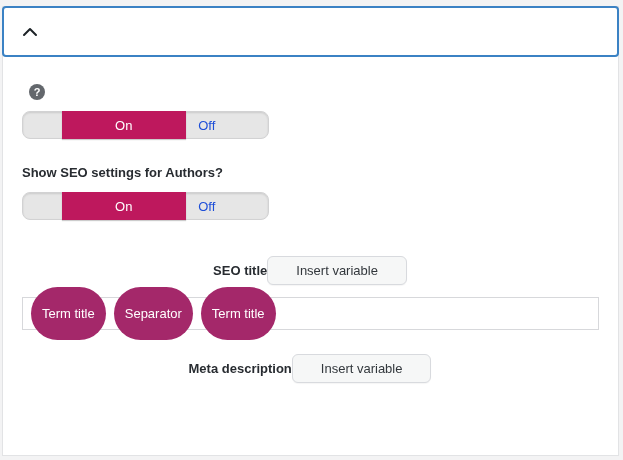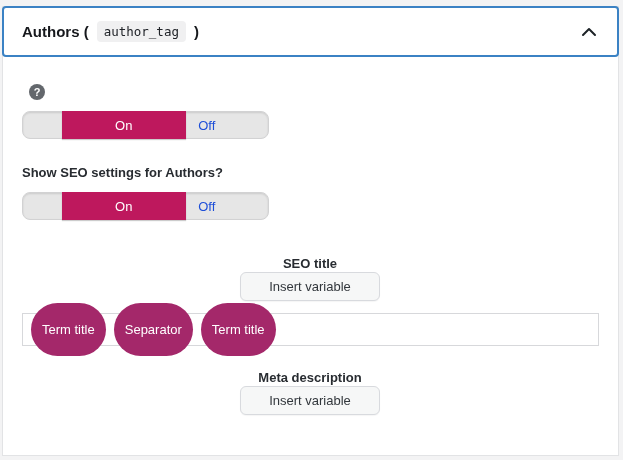--- a/index.html
+++ b/index.html
@@ -74,21 +74,21 @@
   }
   .toggle-off {
     position:absolute; right:0; top:0; bottom:0;
     width:50%;
     color:#1d4ed8;
     display:flex; align-items:center; justify-content:center;
   }
   .section { margin-top:36px; }
   .section + .section { margin-top:24px; }
   .field-row {
-    display:flex; align-items:center; justify-content:center;flex-direction:column;
+    display:flex; align-items:center; justify-content:center;
   }
   .insert-variable-btn {
     font-family:"Liberation Sans", sans-serif;
     font-size:13px; color:#32373c;
     background:#f6f7f7;
     border:1px solid #d8dade;
     border-radius:6px;
     padding:6px 28px;
     cursor:pointer;
     box-shadow:0 1px 1px rgba(0,0,0,.04);
@@ -119,25 +119,20 @@
     white-space:nowrap;
     cursor:pointer;
   }
 </style>
 </head>
 <body>
 
 <div class="panel">
 
   <div class="accordion-header">
-    <div class="panel-title">
-      <span>Authors (</span>
-      <span class="code-chip">author_tag</span>
-      <span>)</span>
-    </div>
     <span class="chevron">
       <svg width="16" height="10" viewBox="0 0 16 10">
         <path d="M2 8 L8 2 L14 8" fill="none" stroke="#1d2327" stroke-width="2" stroke-linecap="round" stroke-linejoin="round"></path>
       </svg>
     </span>
   </div>
 
   <div class="body">
 
     <div>

